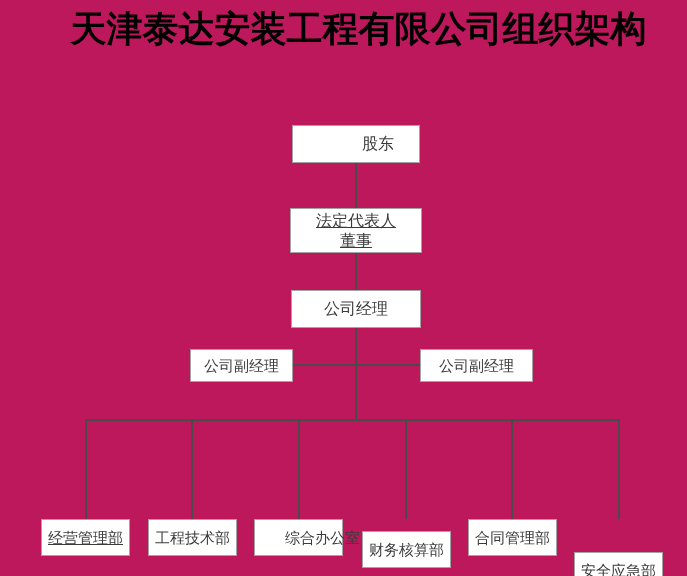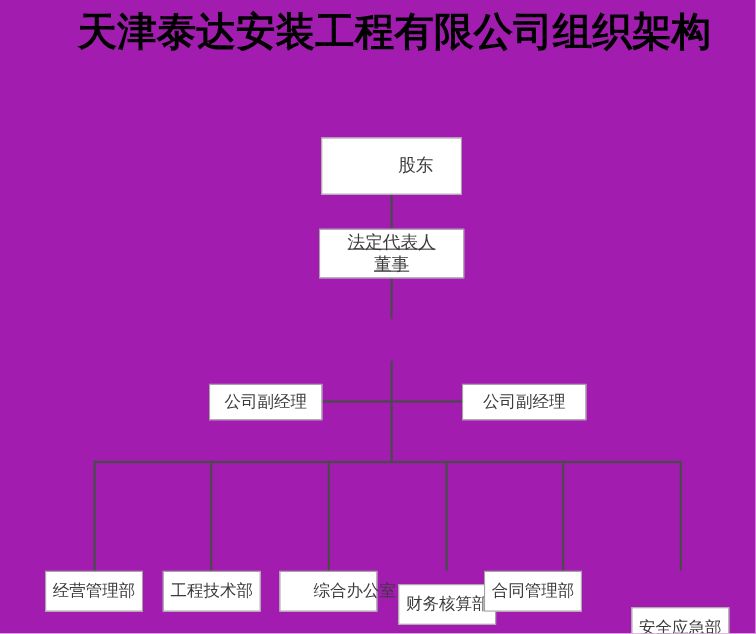--- a/index.html
+++ b/index.html
@@ -4,21 +4,21 @@
 <style>
   html, body {
     margin: 0;
     padding: 0;
     background: #ffffff;
   }
   .canvas {
     position: relative;
     width: 687px;
     height: 576px;
-    background: #a21caf;
+    background: #be185d;
     overflow: hidden;
     font-family: "Liberation Sans", sans-serif;
   }
   .title {
     position: absolute;
     top: 6px;
     left: 0;
     width: 100%;
     margin: 0;
     text-align: center;
@@ -39,31 +39,31 @@
     color: #3b3b3b;
     display: flex;
     flex-direction: column;
     align-items: center;
     justify-content: center;
     text-align: center;
     font-size: 16px;
     line-height: 20px;
     white-space: nowrap;
   }
-  .b-shareholder { left: 292px; top: 125px; width: 128px; height: 52px; padding-left: 44px; }
+  .b-shareholder { left: 292px; top: 125px; width: 128px; height: 38px; padding-left: 44px; }
   .b-legal       { left: 290px; top: 208px; width: 132px; height: 45px; text-decoration: underline; }
   .b-manager     { left: 291px; top: 290px; width: 130px; height: 38px; }
   .b-deputy-left  { left: 190px; top: 349px; width: 103px; height: 33px; font-size: 15px; }
   .b-deputy-right { left: 420px; top: 349px; width: 113px; height: 33px; font-size: 15px; }
   .dept { top: 519px; width: 89px; height: 37px; font-size: 15px; }
-  .d1 { left: 41px; }
+  .d1 { left: 41px; text-decoration: underline; }
   .d2 { left: 148px; }
   .d3 { left: 254px; padding-left: 48px; }
   .d4 { left: 362px; margin-top: 12px; }
-  .d5 { left: 440px; }
+  .d5 { left: 468px; }
   .d6 { left: 574px; margin-top: 33px; }
   .line {
     position: absolute;
     background: #4a4a4a;
   }
   .v1    { left: 355px; top: 163px; width: 2px; height: 45px; }
   .v2    { left: 355px; top: 253px; width: 2px; height: 37px; }
   .vtrunk{ left: 355px; top: 328px; width: 2px; height: 92px; }
   .hleft { left: 293px; top: 364px; width: 62px; height: 2px; }
   .hright{ left: 357px; top: 364px; width: 63px; height: 2px; }
@@ -98,20 +98,23 @@
 
   <div class="box b-shareholder">
     <span>股东</span>
   </div>
 
   <div class="box b-legal">
     <span>法定代表人</span>
     <span>董事</span>
   </div>
 
+  <div class="box b-manager">
+    <span>公司经理</span>
+  </div>
 
   <div class="box b-deputy-left">
     <span>公司副经理</span>
   </div>
 
   <div class="box b-deputy-right">
     <span>公司副经理</span>
   </div>
 
   <div class="box dept d1">

